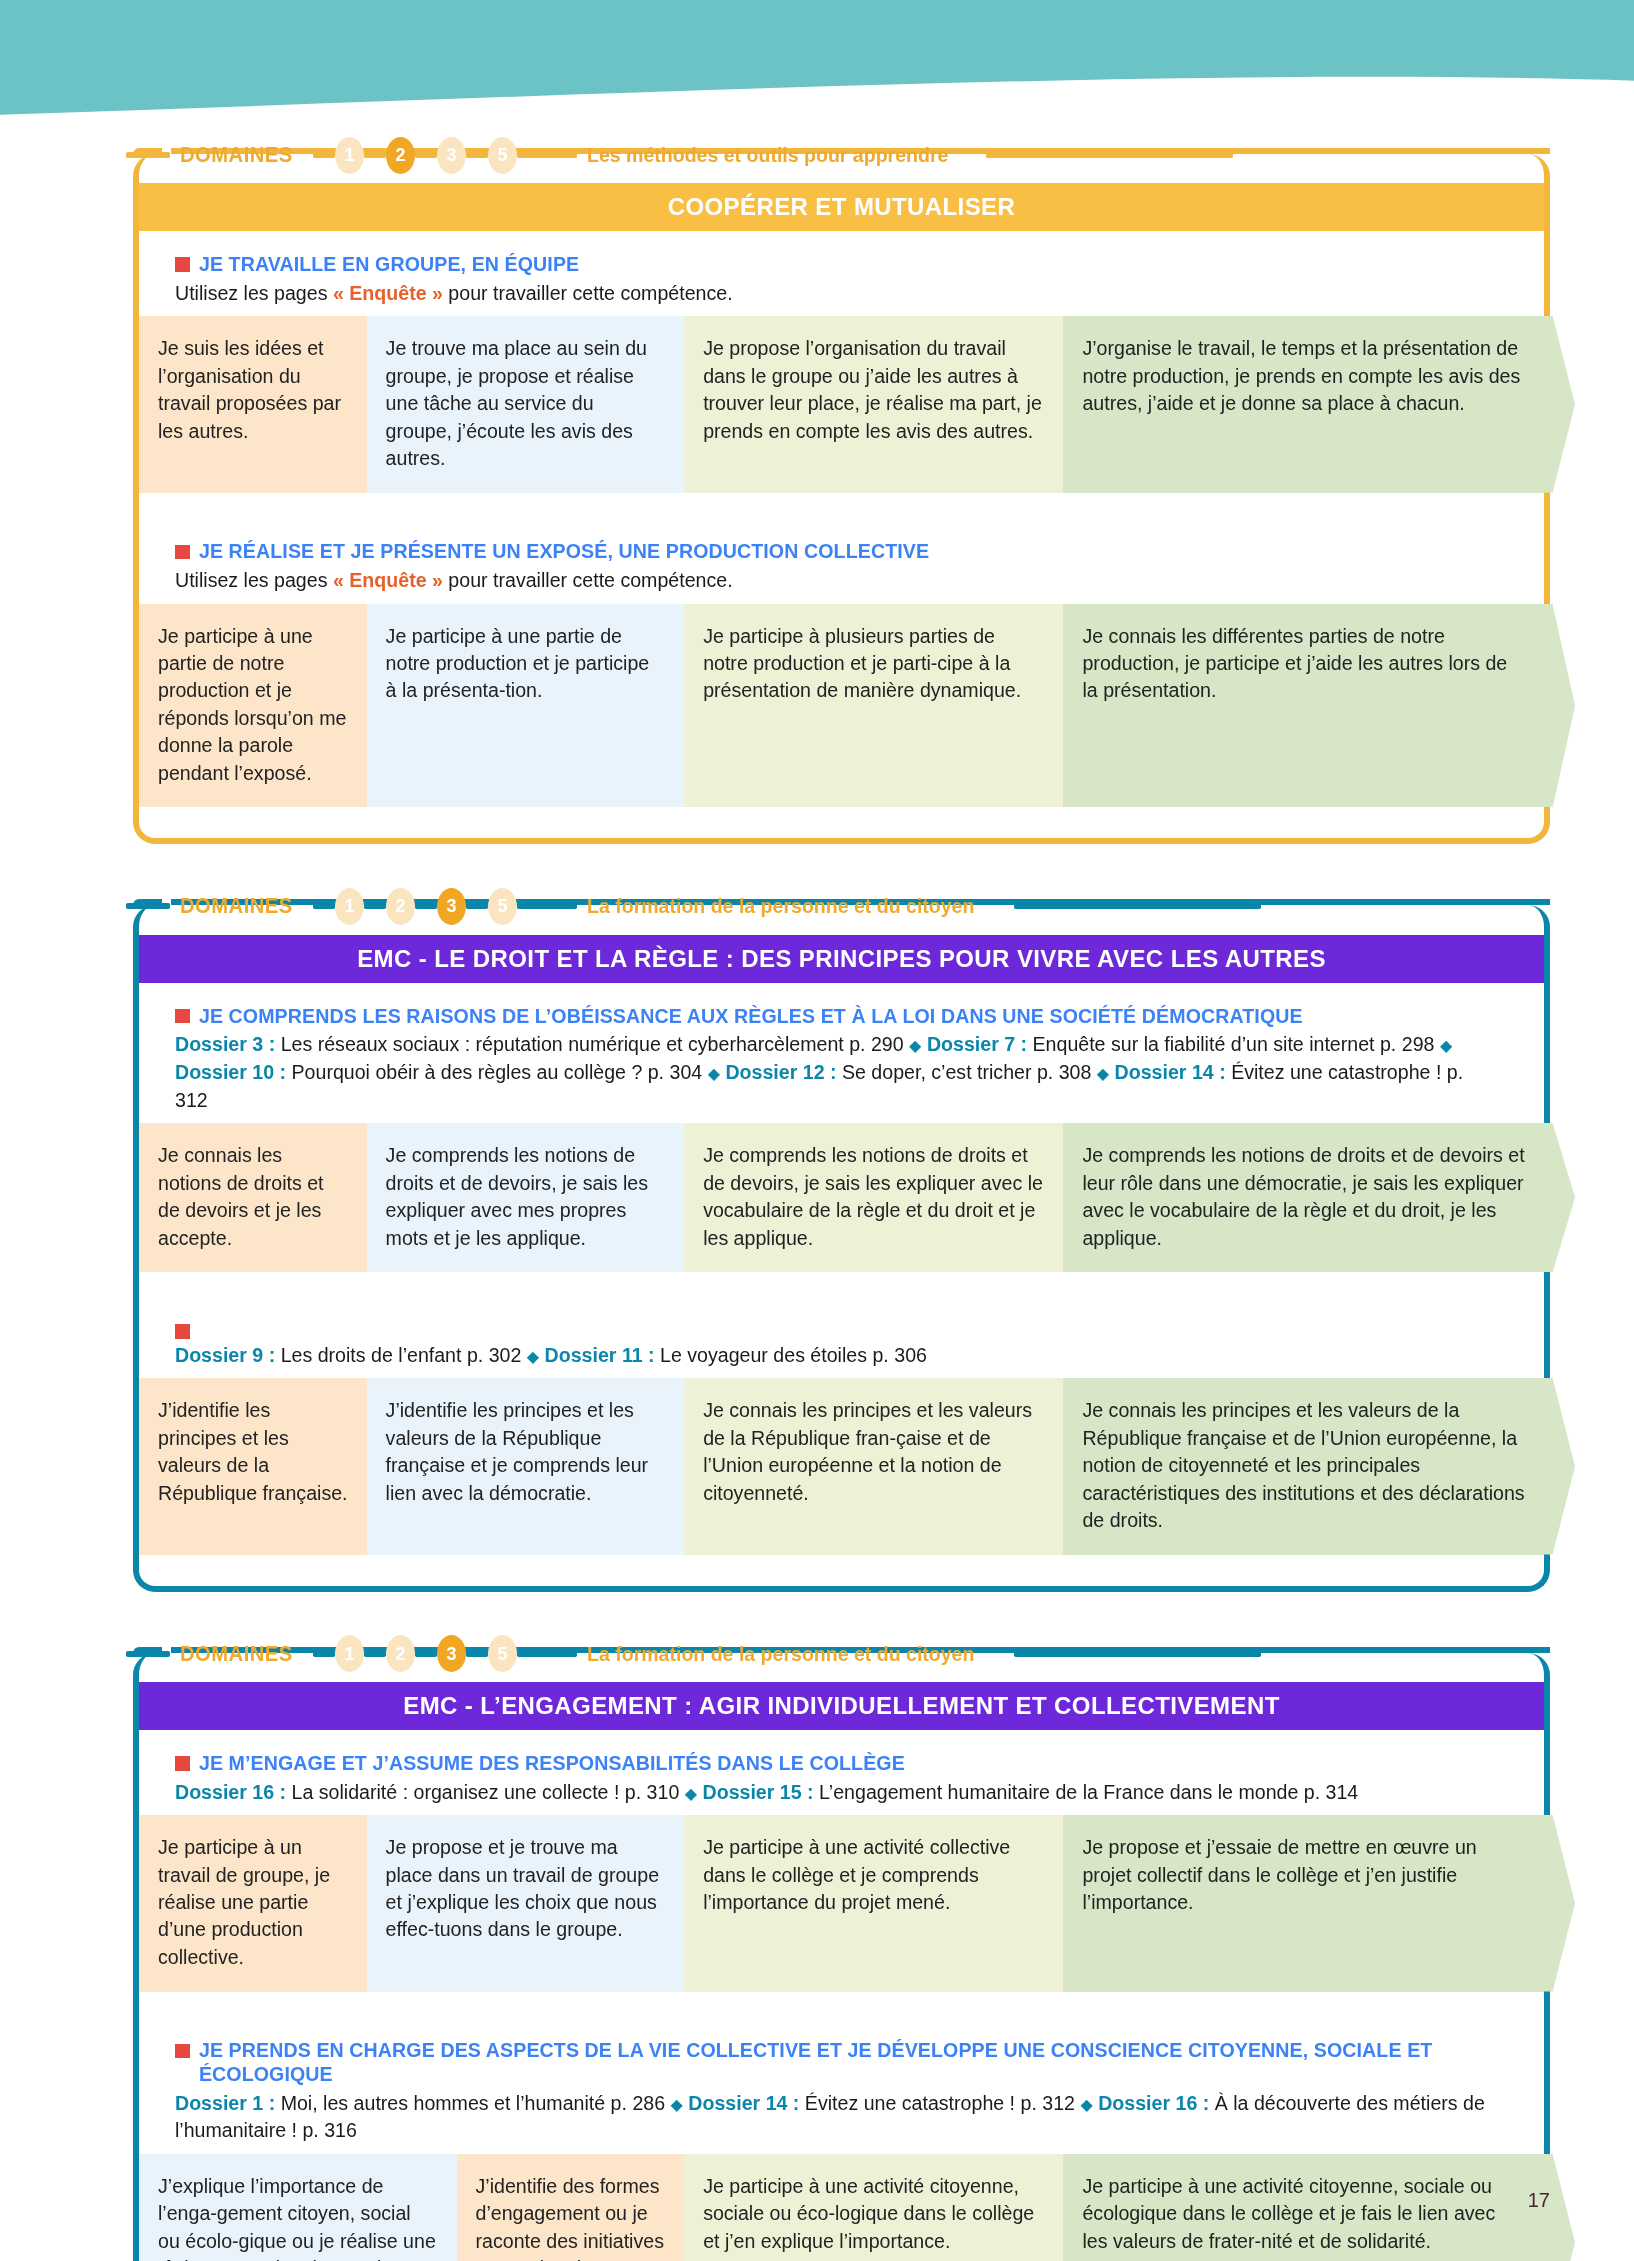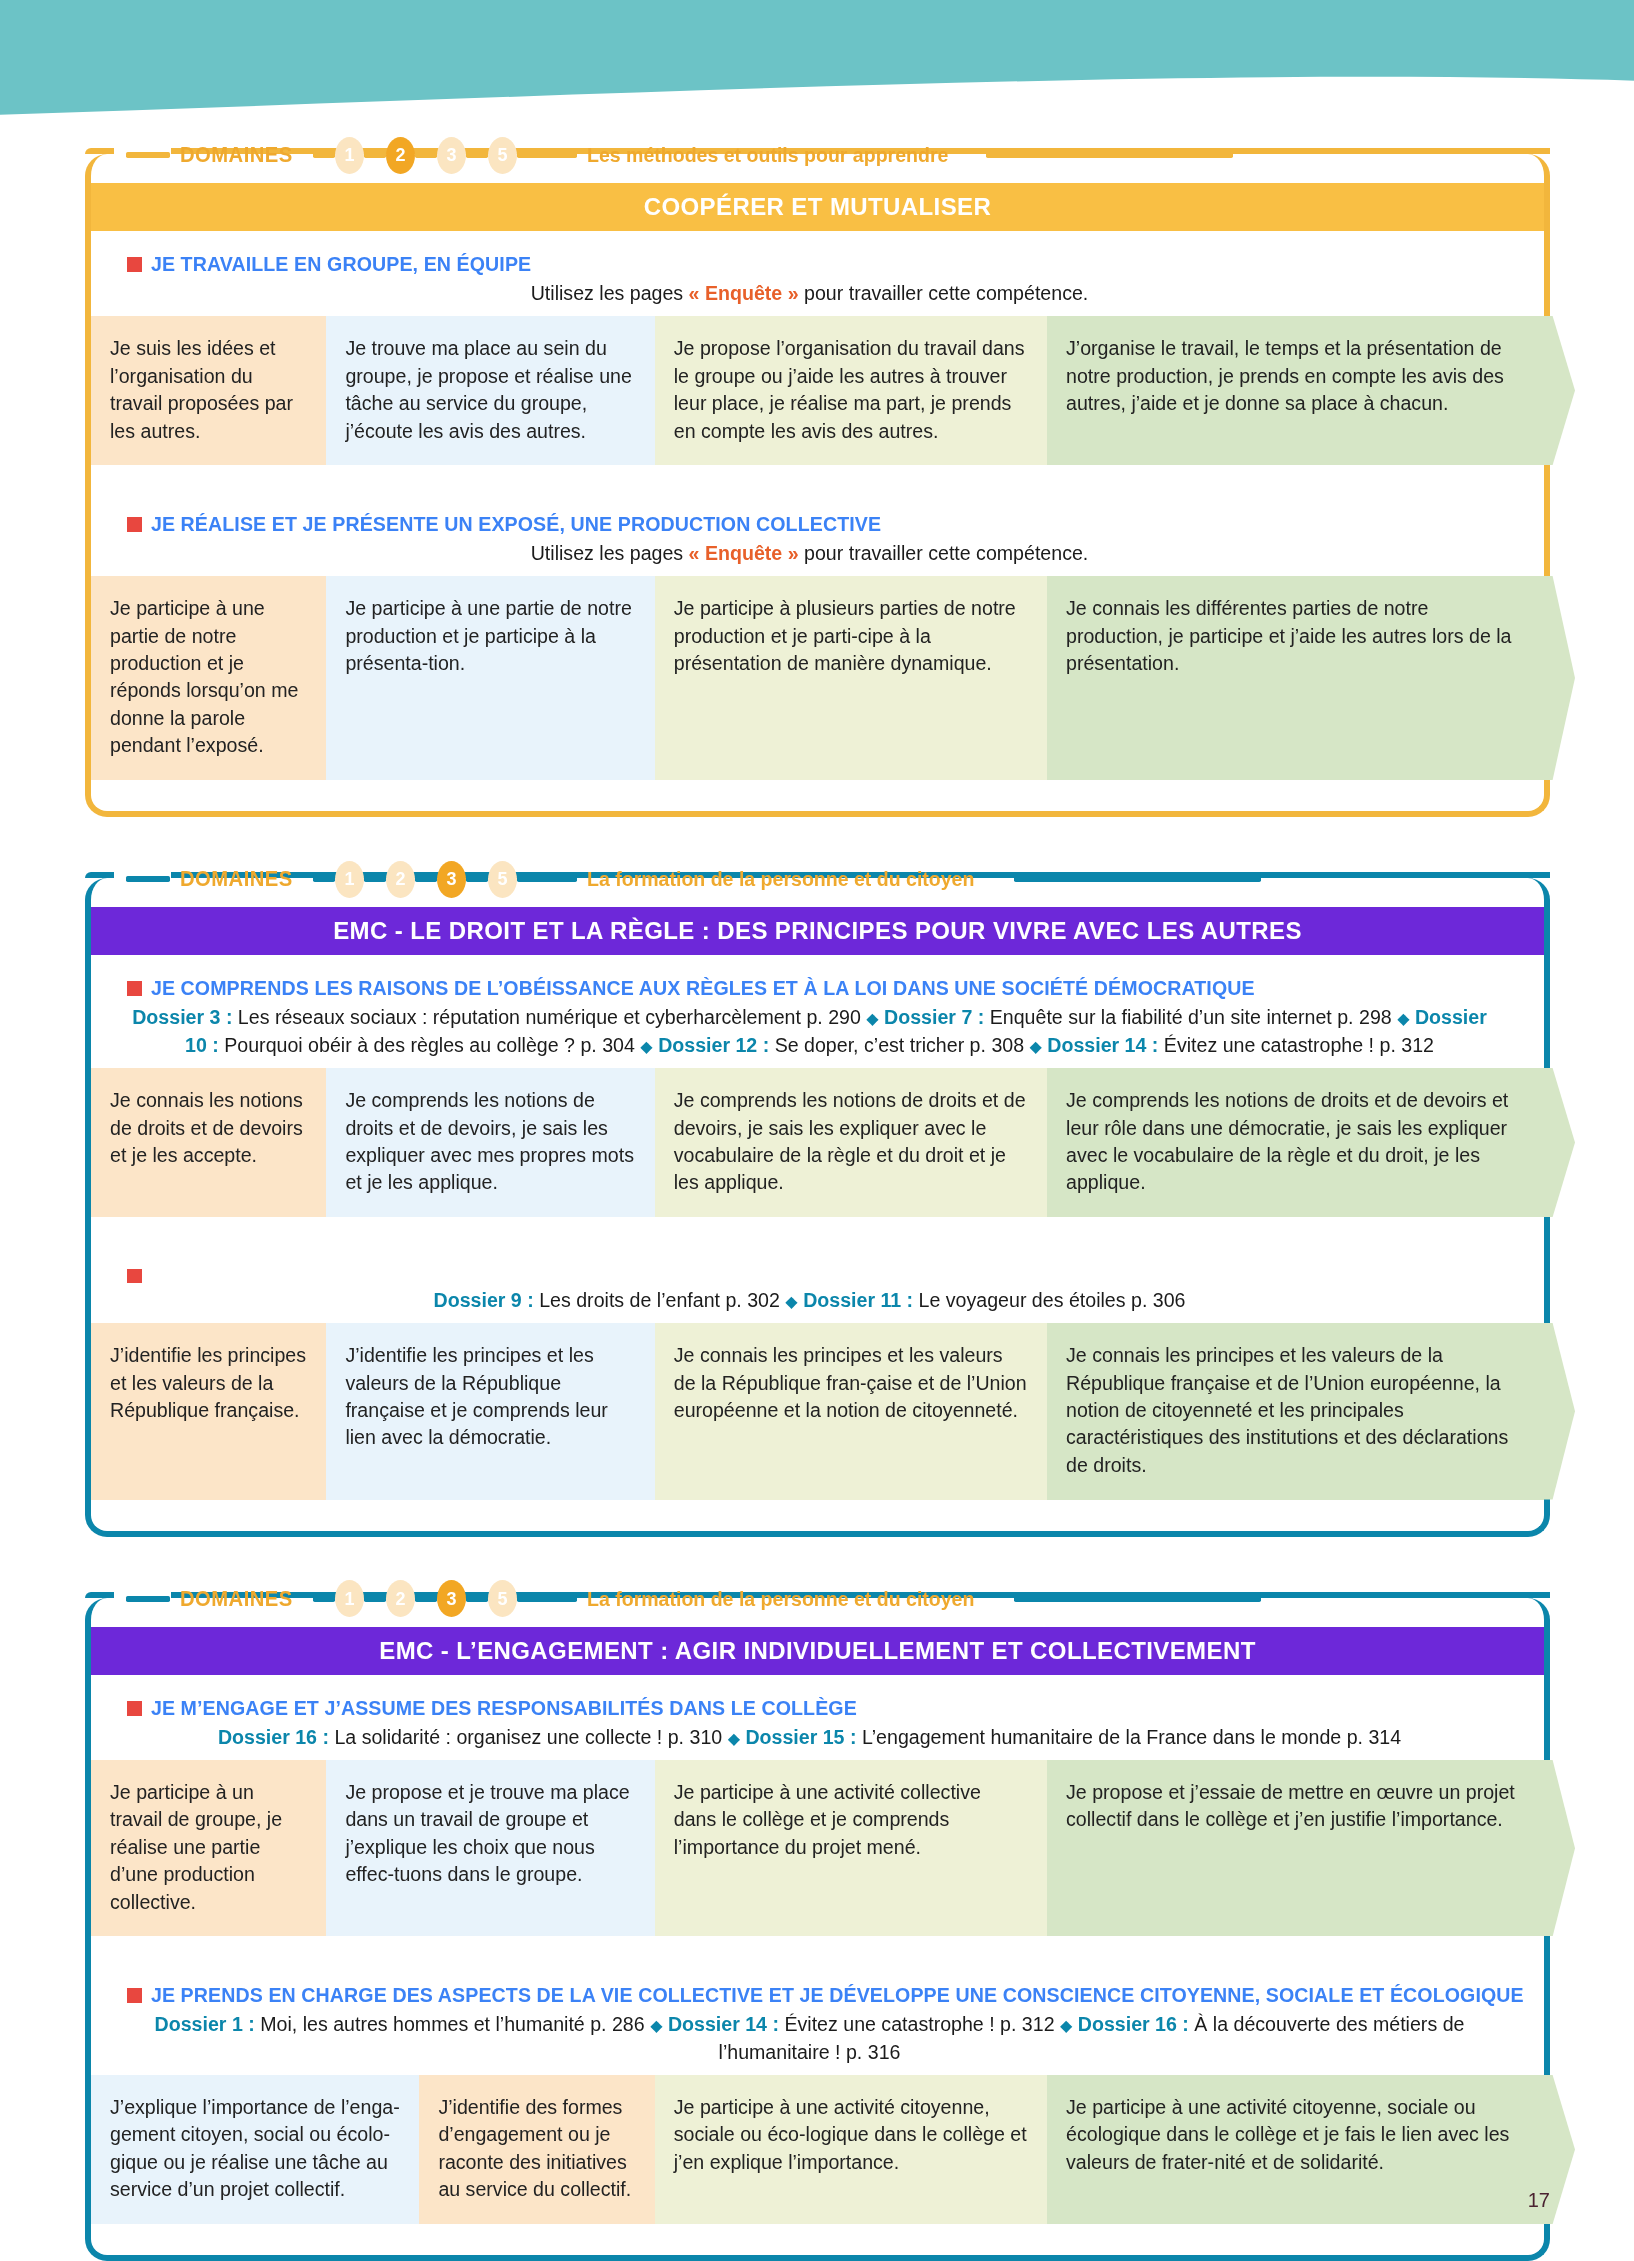--- a/index.html
+++ b/index.html
@@ -64,20 +64,21 @@
 
   
   .frame {
     position: relative;
     border: 6px solid #f2b63c;
     border-radius: 22px;
     border-top: none;
     margin-top: -24px;
     padding-top: 24px;
     background: transparent;
+    margin-left: 48px;
   }
   .frame::before, .frame::after {
     content: ""; position: absolute; top: -6px; height: 6px;
     background: #f2b63c;
   }
   .frame::before { left: -6px; width: 29px; border-top-left-radius: 22px; }
   .frame::after  { right: -6px; width: 1379px; }
   .section.teal .frame { border-color: #0b86ab; }
   .section.teal .frame::before, .section.teal .frame::after { background: #0b86ab; }
 
@@ -101,21 +102,21 @@
     letter-spacing: 0.1px; line-height: 1.2;
     font-family: "Liberation Sans Narrow", "Liberation Sans", sans-serif;
     display: flex; align-items: flex-start; gap: 9.4px;
   }
   .sq {
     width: 14.5px; height: 14.5px; background: #e8473f; flex: 0 0 auto;
     margin-top: 4.3px;
   }
   .comp-sub {
     font-size: 19.6px; color: #1b1b1b; line-height: 1.42;
-    margin-top: 3.4px; padding-right: 52px; text-align: center;
+    margin-top: 3.4px; padding-right: 52px;
   }
   .comp-sub .hl { color: #e8602a; font-weight: 700; }
   .comp-sub .dos { color: #0b86ab; font-weight: 700; }
   .comp-sub .dia { color: #0b86ab; font-size: 16px; }
 
   
   .levels { display: flex; width: 100%; position: relative; }
   .lvl {
     padding: 19px 19px 20.4px 19px;
     font-size: 19.6px; line-height: 1.4; color: #222;

